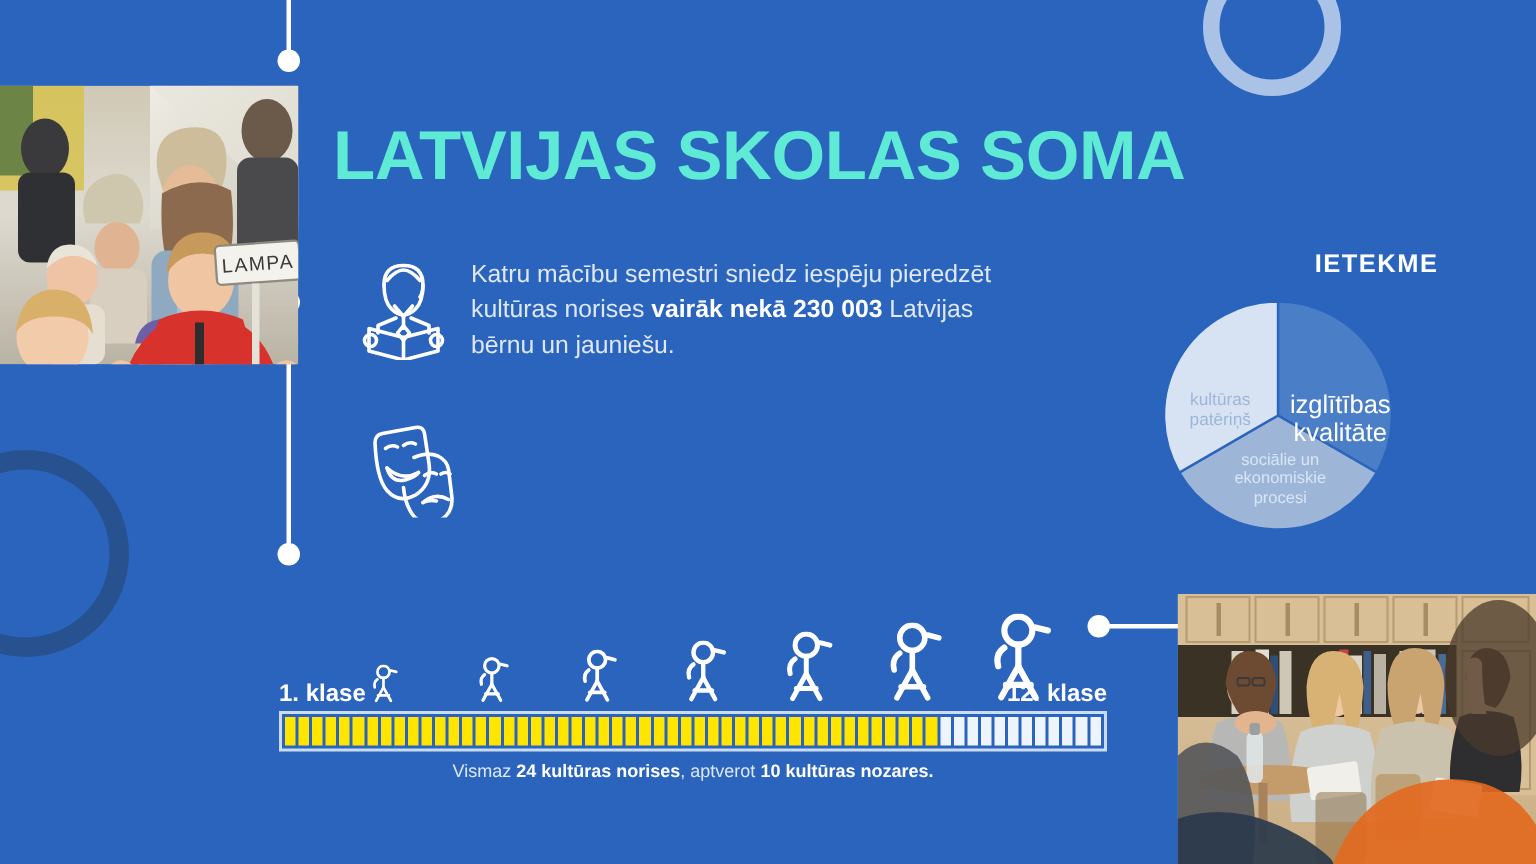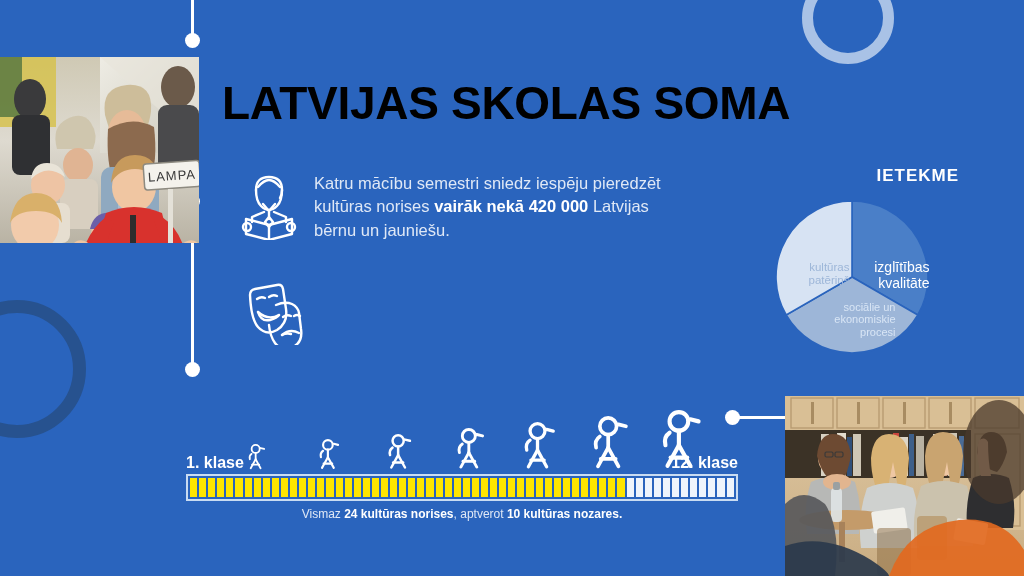--- a/index.html
+++ b/index.html
@@ -49,21 +49,21 @@
   #photo-children { left:0; top:57px; width:199px; height:186px; }
   #photo-students { left:785px; top:396px; width:239px; height:180px; }
 
   
   #header { position:absolute; left:222px; top:72px; }
   #eyebrow {
     color:#ffffff; font-size:20px; font-weight:bold;
     letter-spacing:1.1px; line-height:1;
   }
   #main-title {
-    color:#000000; font-size:46px; font-weight:bold;
+    color:#5eead4; font-size:46px; font-weight:bold;
     letter-spacing:-0.3px; line-height:1.15; margin-top:5px;
     white-space:nowrap;
   }
 
   
   .fact { position:absolute; display:flex; align-items:flex-start; }
   #fact-1 { left:240px; top:172px; }
   #fact-2 { left:246px; top:283px; }
   .fact-icon { flex:0 0 auto; }
   .fact-text {
@@ -78,25 +78,25 @@
   #impact-title {
     color:#ffffff; font-size:17px; font-weight:bold;
     letter-spacing:1px; text-align:right;
   }
   #pie-wrap {
     position:relative; width:160px; height:160px;
     margin:11px auto 0; 
   }
   #pie-svg { display:block; }
   .slice-label {
-    position:absolute; text-align:right; line-height:1.12;
+    position:absolute; text-align:center; line-height:1.12;
     pointer-events:none;
   }
   #label-izglitibas {
-    color:#ffffff; font-size:14px;
+    color:#ffffff; font-size:17px;
     left:86px; top:63px; width:72px;
   }
   #label-kulturas {
     color:#9db6d8; font-size:11.5px;
     left:6px; top:64px; width:72px;
   }
   #label-socialie {
     color:#d8e5f5; font-size:11px;
     left:40px; top:104px; width:84px;
   }
@@ -301,21 +301,21 @@
       <path d="M29 45 l-4 5 l4 5 l4 -5 Z"></path>
       <path d="M6 47 l23 6 l23 -6 l0 15 l-23 6 l-23 -6 Z"></path>
       <path d="M29 53 l0 15"></path>
       <circle cx="7" cy="55" r="4"></circle>
       <circle cx="51" cy="55" r="4"></circle>
     </svg>
   </span>
   <div class="fact-text">
     <span>Katru mācību semestri sniedz iespēju</span>
     <span>pieredzēt kultūras norises </span><span class="hl">vairāk nekā</span>
-    <span class="hl">420 000</span><span> Latvijas bērnu un jauniešu.</span>
+    <span class="hl">230 003</span><span> Latvijas bērnu un jauniešu.</span>
   </div>
 </div>
 
 <div class="fact" id="fact-2">
   <span class="fact-icon">
     <svg width="62" height="62" viewBox="0 0 62 62" fill="none" stroke="#ffffff" stroke-width="2.4" stroke-linecap="round" stroke-linejoin="round">
       <path d="M4 12 q0 -5 5 -6 l22 -4 q5 -1 6 4 l3 20 q2 14 -9 21 q-11 6 -19 -3 q-7 -8 -8 -32 Z"></path>
       <path d="M11 16 q4 -3 8 -1"></path>
       <path d="M23 14 q4 -3 8 -1"></path>
       <path d="M12 29 q10 9 21 3"></path>

